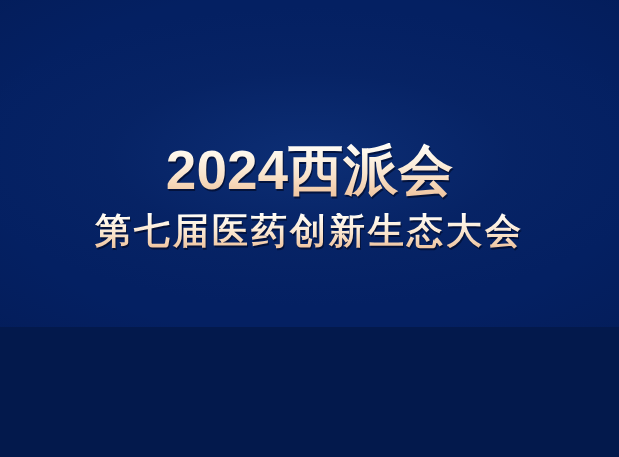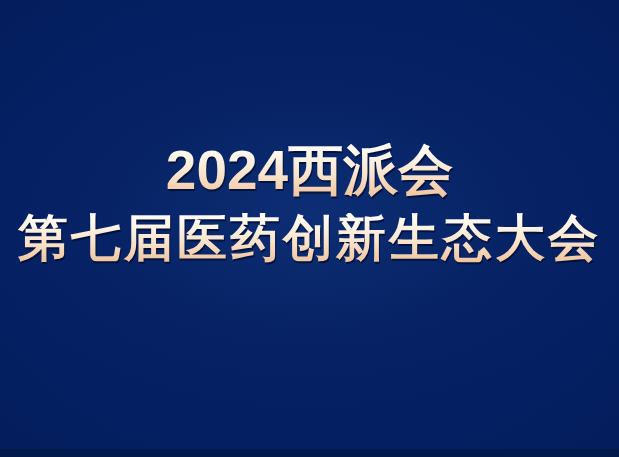--- a/index.html
+++ b/index.html
@@ -5,21 +5,21 @@
 <style>
   html, body {
     margin: 0;
     padding: 0;
     background: #03194c;
   }
 
   #stage {
     position: relative;
     width: 619px;
-    height: 449px;
+    height: 327px;
     overflow: hidden;
     background-color: #042062;
     font-family: "Liberation Sans", "DejaVu Sans", sans-serif;
     -webkit-font-smoothing: antialiased;
   }
 
   
   #bg-glow {
     position: absolute;
     inset: 0;
@@ -72,21 +72,21 @@
     filter: drop-shadow(1.5px 2px 0.6px rgba(2, 12, 45, 0.75));
   }
 
   #title-line-1 {
     font-size: 55px;
     letter-spacing: 0px;
     margin-bottom: 15px;
   }
 
   #title-line-2 {
-    font-size: 50px;
+    font-size: 36px;
     letter-spacing: 3px;
   }
 </style>
 </head>
 <body>
 
 <div id="stage">
 
   <div id="bg-glow"></div>
   <div id="bg-vignette"></div>

